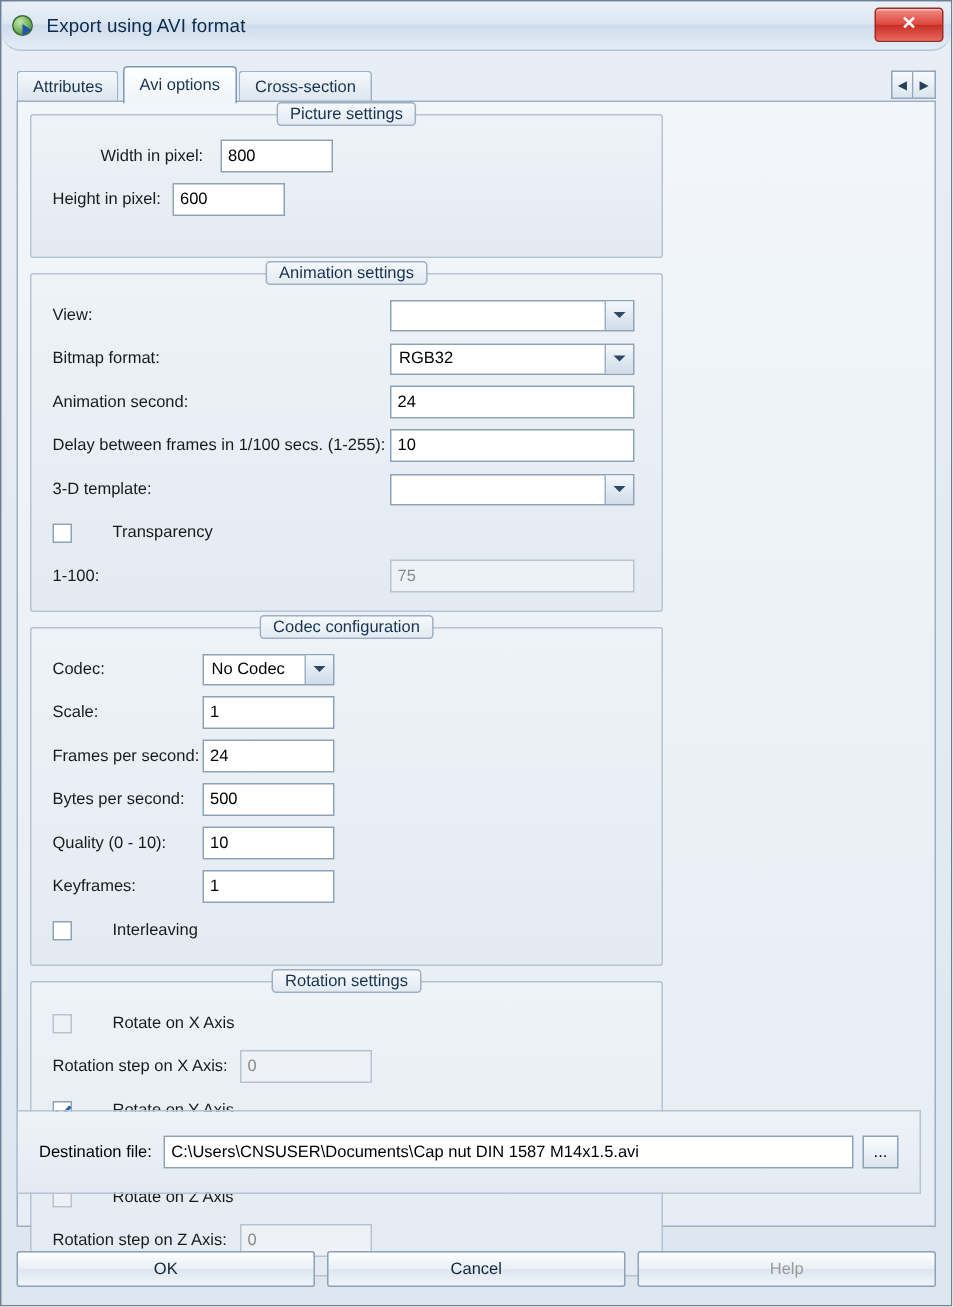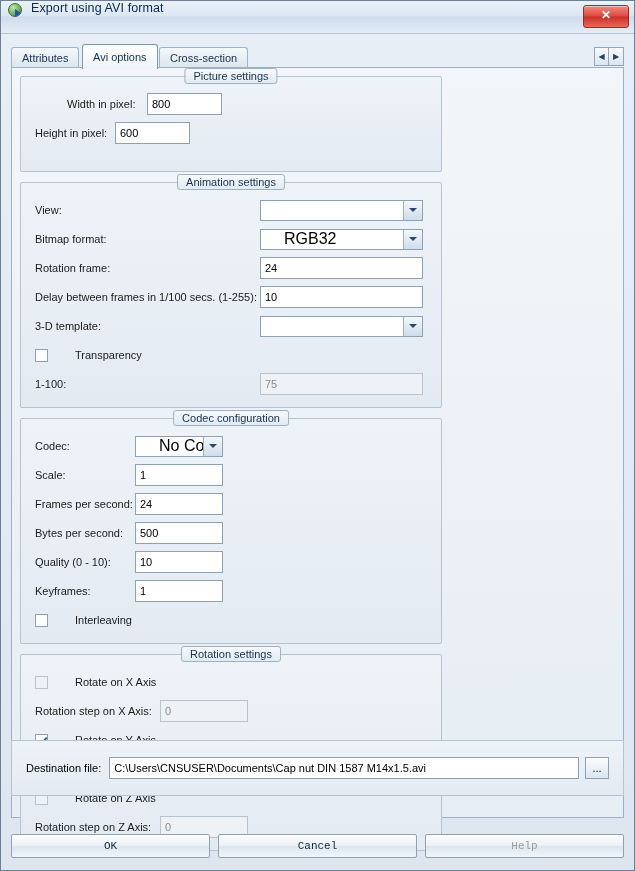--- a/index.html
+++ b/index.html
@@ -21,22 +21,23 @@
     border: 1px solid #6d7f94;
     overflow: hidden;
   }
   
   .titlebar {
     position: relative;
     height: 32px;
     background: linear-gradient(to bottom, #eaf1f8 0%, #dce7f2 45%, #cfdced 50%, #e4edf6 100%);
     border-bottom: 1px solid #b5c4d4;
     display: flex;
-    align-items: flex-start;
+    align-items: center;
     padding: 0 6px;
+    border-radius: 13px;
   }
   .title-icon {
     width: 18px; height: 18px;
     margin-right: 6px;
     position: relative;
     flex: none;
   }
   .title-icon .globe {
     position: absolute;
     left: 1px; top: 2px;
@@ -193,22 +194,22 @@
     position: relative;
     height: 21px;
     box-sizing: border-box;
     border: 1px solid #8ea2b6;
     background: #ffffff;
     display: flex;
     align-items: center;
     cursor: pointer;
   }
   .combo .val {
-    font-size: 16px;
-    padding-left: 23px;
+    font-size: 11px;
+    padding-left: 5px;
     flex: 1;
     white-space: nowrap;
     overflow: hidden;
   }
   .combo .arrowbox {
     width: 18px;
     height: 19px;
     background: linear-gradient(to bottom, #f4f8fc, #cfdcea);
     border-left: 1px solid #9fb0c2;
     display: flex;
@@ -243,21 +244,21 @@
     left: 3px; top: 0px;
     width: 4px; height: 8px;
     border: solid #1d5fa8;
     border-width: 0 2px 2px 0;
     transform: rotate(42deg);
   }
   .dimtxt { color: #8a8a8a; }
   
   .dest {
     position: absolute;
-    left: 10px; right: 10px;
+    left: 10px; right: 20px;
     bottom: 74px;
     height: 56px;
     border: 1px solid #b6c3d0;
     background: linear-gradient(to bottom, #eef3f8, #e3eaf2);
     box-sizing: border-box;
     display: flex;
     align-items: center;
     padding: 0 14px;
   }
   .dest .lbl { font-size: 11px; margin-right: 8px; white-space: nowrap; }
@@ -273,21 +274,20 @@
     cursor: pointer;
     box-sizing: border-box;
   }
   
   .footer {
     position: absolute;
     left: 10px; right: 10px;
     bottom: 12px;
     display: flex;
     gap: 8px;
-    font-family: Liberation Mono, monospace;
   }
   .btn {
     flex: 1;
     height: 24px;
     line-height: 22px;
     text-align: center;
     font-size: 11px;
     color: #11263a;
     border: 1px solid #8ea2b6;
     border-radius: 2px;
@@ -353,21 +353,21 @@
           <div class="row">
             <div class="lbl" style="width:225px;">Bitmap format:</div>
             <div class="combo" style="width:163px;">
               <div class="val">RGB32</div>
               <div class="arrowbox">
                   <span class="caret"></span>
                 </div>
             </div>
           </div>
           <div class="row">
-            <div class="lbl" style="width:225px;">Rotation frame:</div>
+            <div class="lbl" style="width:225px;">Animation second:</div>
             <input class="txt" style="width: 163px;" value="24">
           </div>
           <div class="row">
             <div class="lbl" style="width:225px;">Delay between frames in 1/100 secs. (1-255):</div>
             <input class="txt" style="width: 163px;" value="10">
           </div>
           <div class="row">
             <div class="lbl" style="width:225px;">3-D template:</div>
             <div class="combo" style="width:163px;">
               <div class="val"></div>

